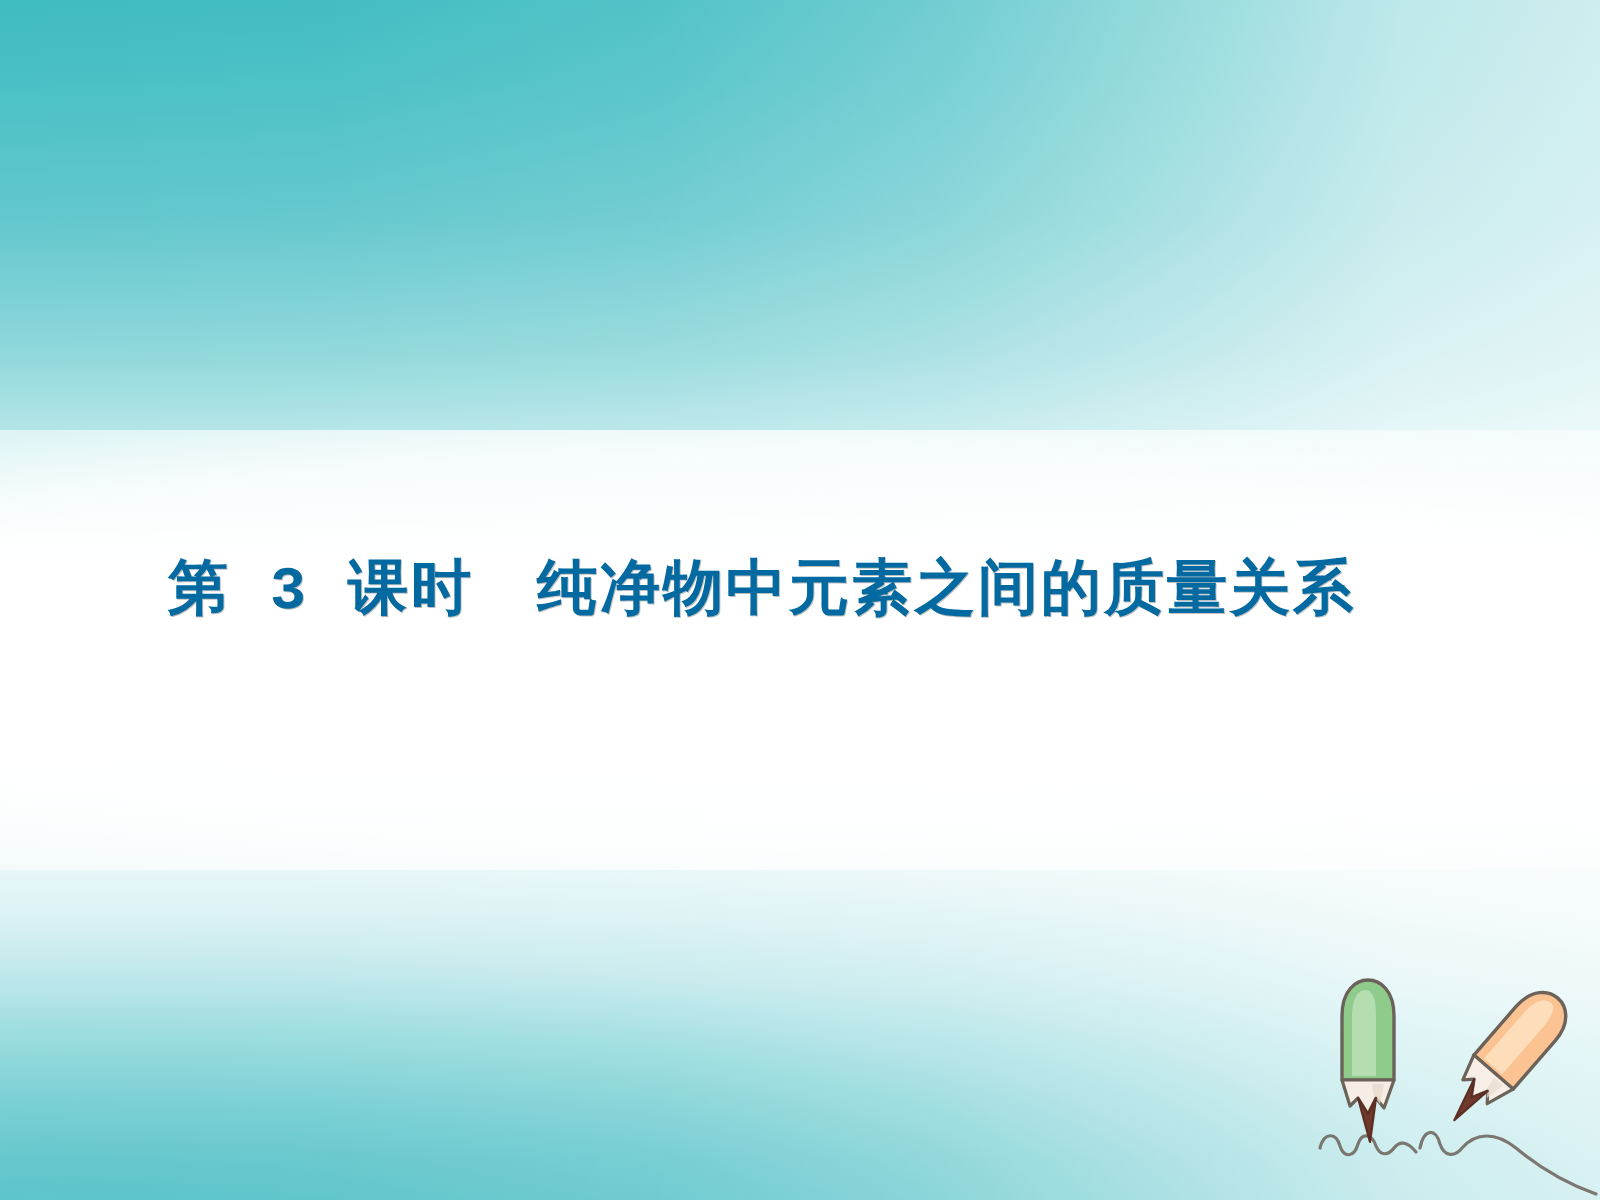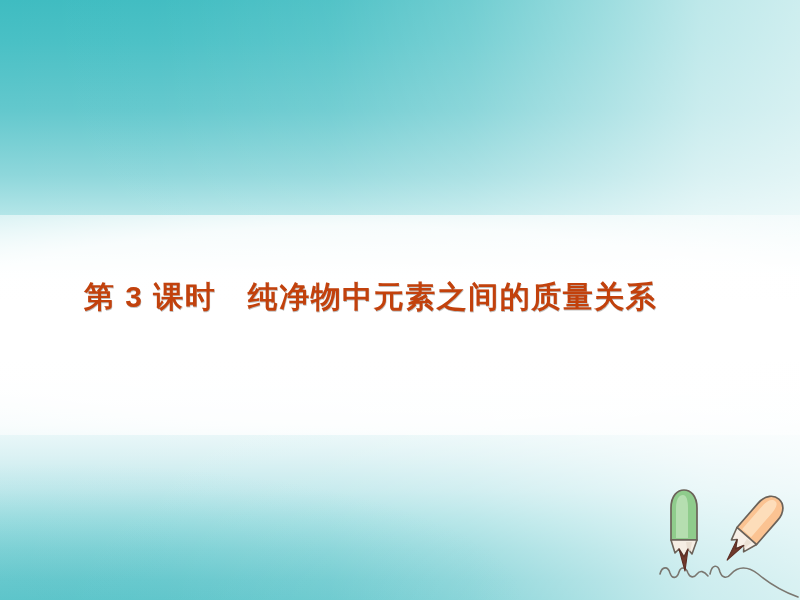--- a/index.html
+++ b/index.html
@@ -96,24 +96,24 @@
   .title-block {
     position: absolute;
     left: 0;
     top: 282px;
     width: 800px;
     text-align: left;
   }
   .title-text {
     display: block;
     margin-left: 84px;
-    font-family: Liberation Sans, sans-serif;
+    font-family: Liberation Mono, monospace;
     font-size: 30px;
     font-weight: bold;
-    color: #c2410c;
+    color: #0369a1;
     letter-spacing: 1.5px;
     line-height: 1.0;
     white-space: pre;
     text-shadow: 0.5px 0.5px 0 rgba(0,0,0,0.25);
   }
 
   
   .pencils {
     position: absolute;
     left: 648px;

